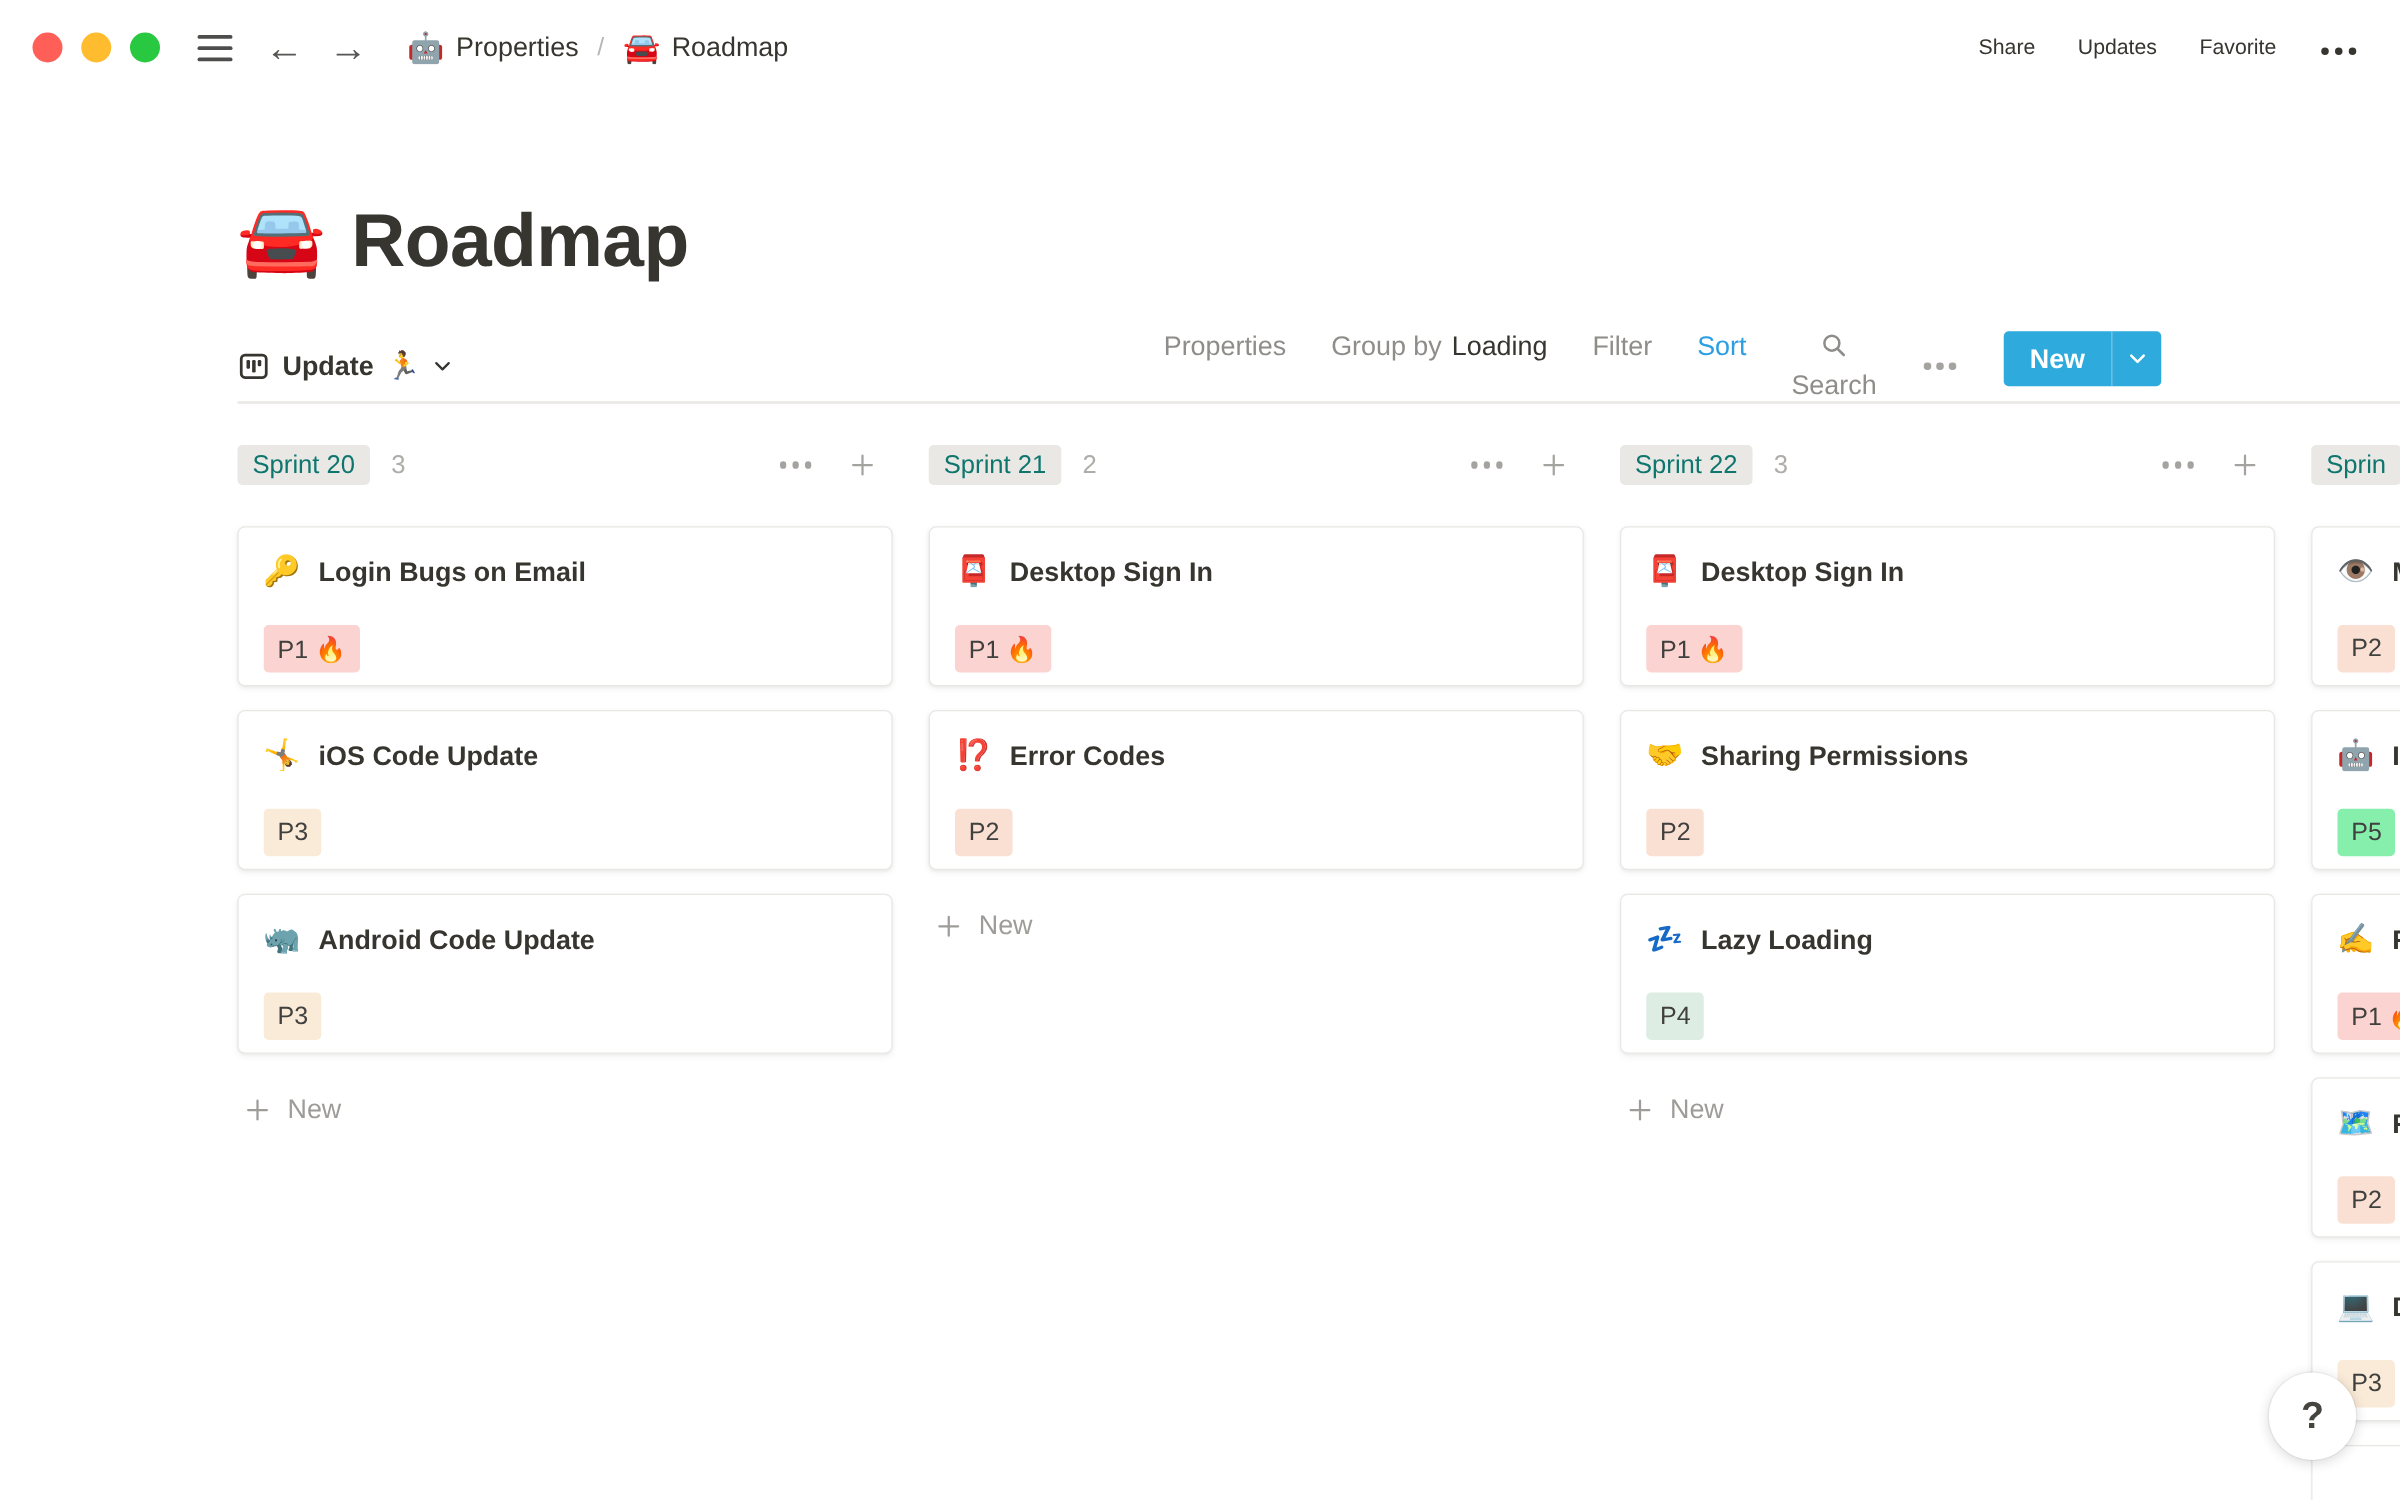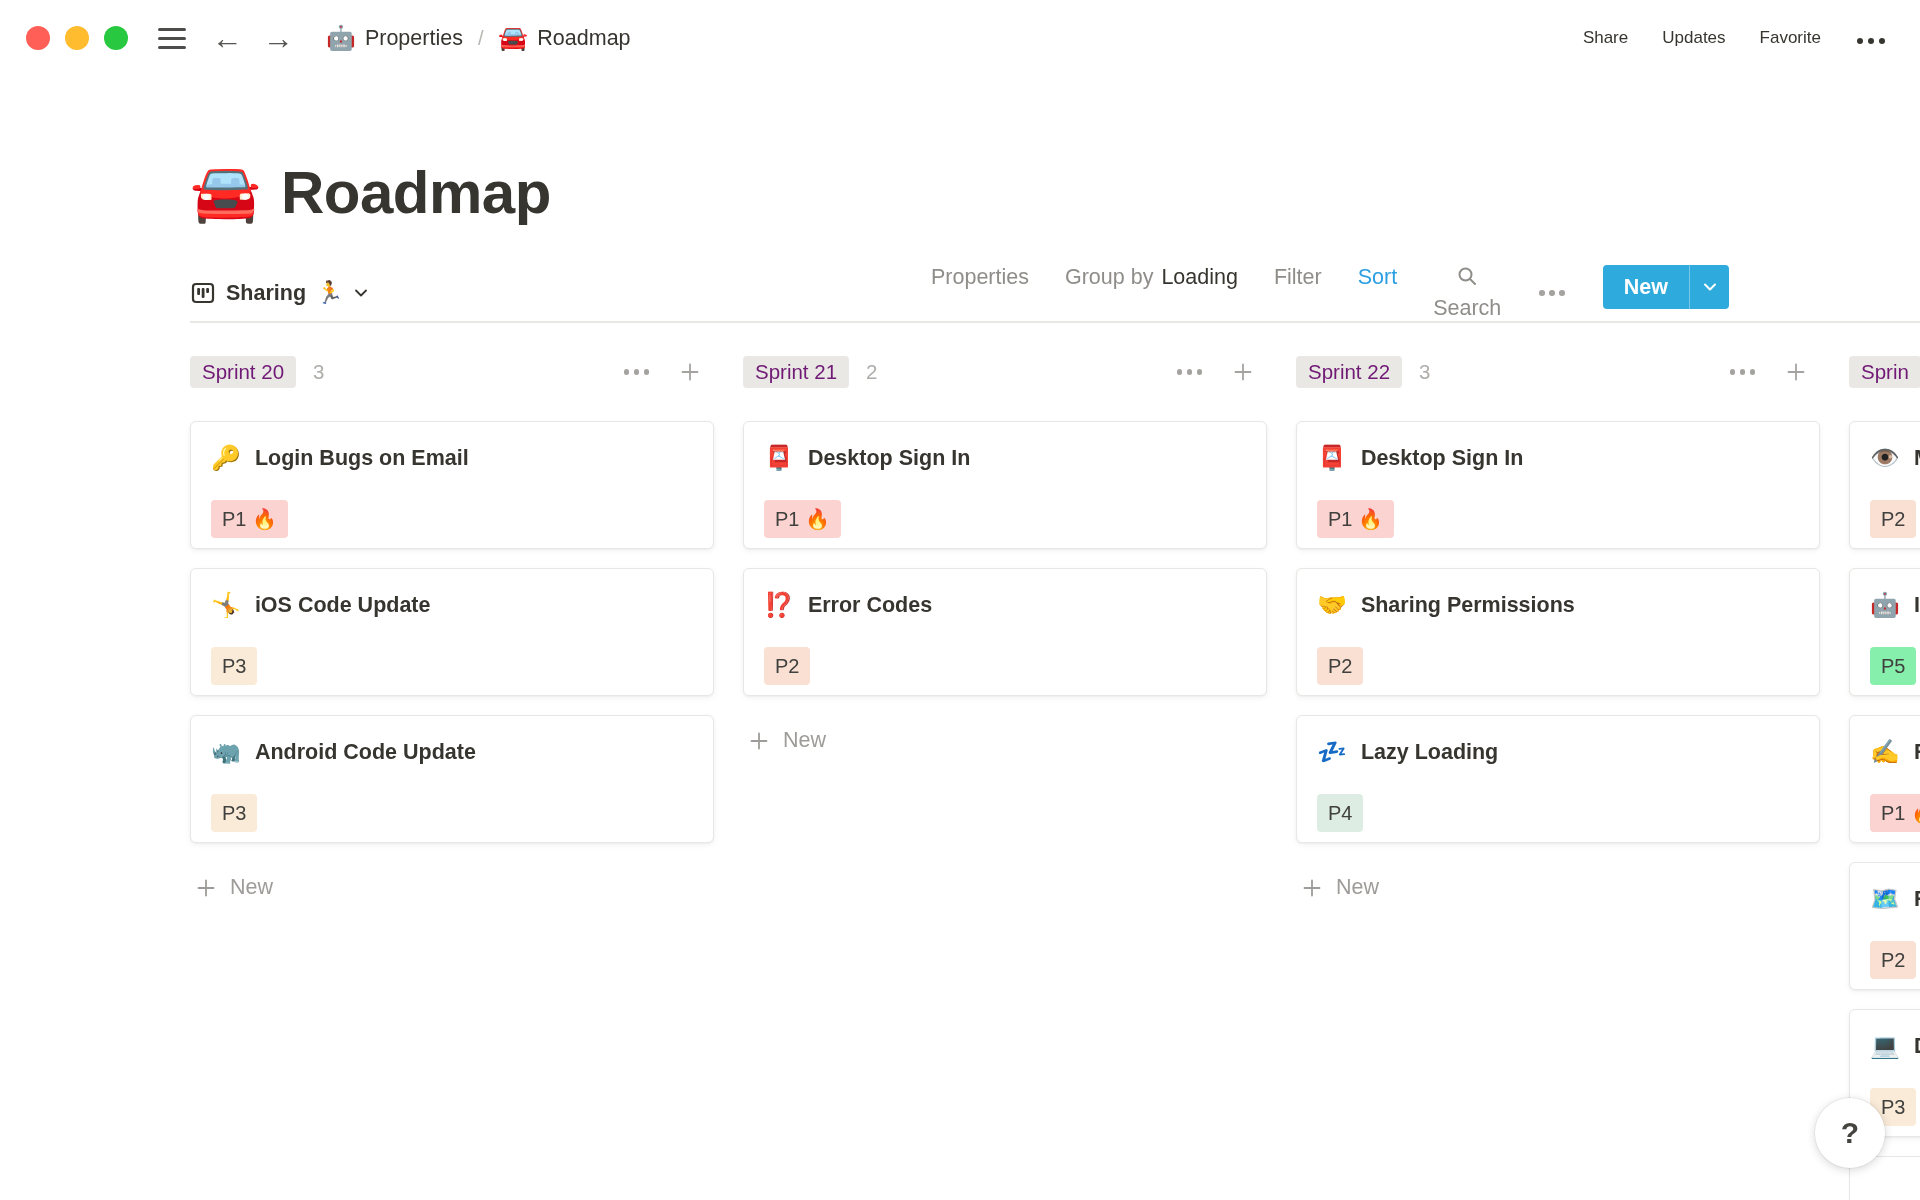--- a/index.html
+++ b/index.html
@@ -40,21 +40,21 @@
   .dots-gray i { width:5.5px; height:5.5px; border-radius:50%; background:#A5A39F; }
   .new-btn { display:flex; align-items:stretch; height:44px; border-radius:4px; overflow:hidden; color:#fff; }
   .new-main { display:flex; align-items:center; padding:0 21px; font-size:21.5px; font-weight:600; }
   .new-chev { width:40px; display:flex; align-items:center; justify-content:center;
               border-left:1px solid rgba(255,255,255,0.35); }
 
   
   .board { margin-left:190px; margin-top:33px; display:flex; gap:29px; }
   .column { width:524px; flex:none; }
   .col-head { display:flex; align-items:center; height:32px; margin-bottom:33px; }
-  .col-pill { background:#E9E8E5; color:#701a75; border-radius:4px; padding:4px 12px; height:32px;
+  .col-pill { background:#E9E8E5; color:#0f766e; border-radius:4px; padding:4px 12px; height:32px;
               display:flex; align-items:center; font-size:20.5px; white-space:nowrap; }
   .col-count { margin-left:17px; color:#AFADA9; font-size:20.5px; }
   .col-icons { margin-left:auto; display:flex; align-items:center; gap:27px; margin-right:12px; }
   .plus-icon { width:24px; height:24px; }
 
   .card { background:#fff; border:1px solid #E8E7E4; border-radius:6px; height:128px; padding:20px;
           margin-bottom:19px; box-shadow:0 1px 2px rgba(15,15,15,0.04), 0 2px 6px rgba(15,15,15,0.05); }
   .card-title { display:flex; align-items:center; gap:14px; font-size:21.5px; font-weight:600; line-height:32px; }
   .card-emoji { font-size:24px; font-weight:400; }
   .tag { display:inline-flex; align-items:center; height:38px; padding:0 11px; border-radius:4px;
@@ -117,21 +117,21 @@
 </div>
 
 <div class="toolbar">
   <div class="view-tab">
     <svg class="chev" style="width:26px;height:26px;" viewBox="0 0 26 26">
       <rect x="3" y="4" width="20" height="18" rx="3" fill="none" stroke="#37352F" stroke-width="2.2"></rect>
       <rect x="7.2" y="8" width="2.8" height="7" rx="1" fill="#37352F"></rect>
       <rect x="11.7" y="8" width="2.8" height="10" rx="1" fill="#37352F"></rect>
       <rect x="16.2" y="8" width="2.8" height="5" rx="1" fill="#37352F"></rect>
     </svg>
-    <span>Sharing</span>
+    <span>Update</span>
     <span class="view-emoji">🏃</span>
     <svg class="chev" viewBox="0 0 16 16">
       <polyline points="3,5.5 8,10.5 13,5.5" fill="none" stroke="#37352F" stroke-width="1.8" stroke-linecap="round" stroke-linejoin="round"></polyline>
     </svg>
   </div>
 
   <div class="toolbar-right">
     <span>Properties</span>
     <span class="groupby">
       <span>Group by</span>

